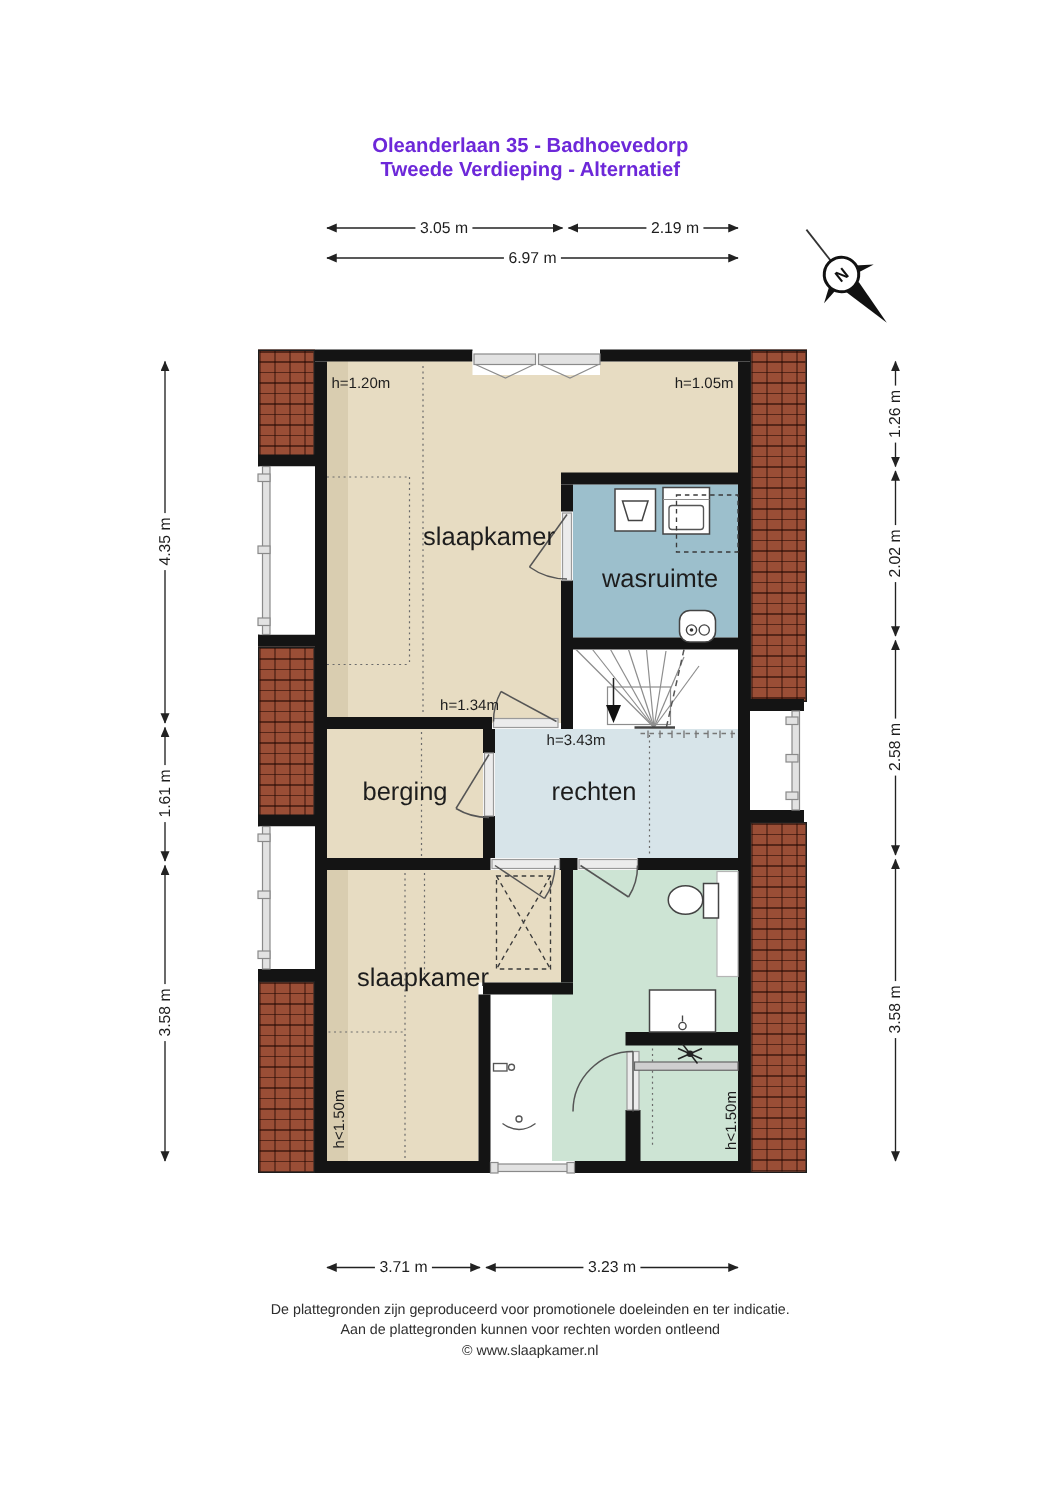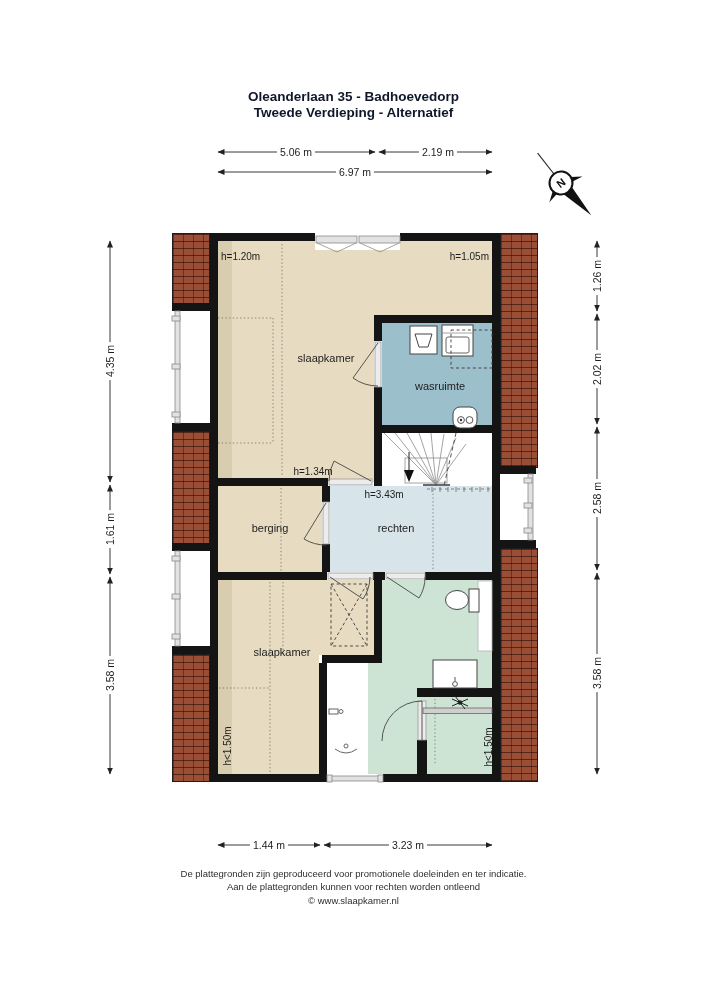--- a/index.html
+++ b/index.html
@@ -15,29 +15,29 @@
   svg.overlay{position:absolute;left:0;top:0;pointer-events:none;}
   .fx{fill:#fff;stroke:#444;stroke-width:1;}
   .ln{stroke:#8d8d8d;stroke-width:.8;fill:none;}
   .door{stroke:#555;stroke-width:1;fill:none;}
   .th{fill:#ececec;stroke:#9a9a9a;stroke-width:.8;}
   .dash{fill:none;stroke:#3a3a3a;stroke-width:.9;stroke-dasharray:3 2.6;}
   .dot{stroke:#6a6a6a;stroke-width:.8;fill:none;stroke-dasharray:1.3 2.4;}
   .dim{stroke:#222;stroke-width:.9;}
   .winf{fill:#e2e2e2;stroke:#8a8a8a;stroke-width:.8;}
   .lab{position:absolute;white-space:nowrap;color:#1d1d1d;}
-  .rlab{font-size:11px;transform:translate(-50%,-50%);}
+  .rlab{font-size:17px;transform:translate(-50%,-50%);}
   .hlab{font-size:10px;transform:translate(-50%,-50%);}
   .hlab.leftal{transform:translate(0,-50%);}
   .hlab.rightal{transform:translate(-100%,-50%);}
   .hlab.vert{transform:translate(-50%,-50%) rotate(-90deg);}
   .dimlab{font-size:10.5px;background:#fff;padding:0 3px;transform:translate(-50%,-50%);}
   .dimlab.vert{transform:translate(-50%,-50%) rotate(-90deg);}
   #title{position:absolute;left:0;top:89px;width:707px;text-align:center;
-         font-size:13.5px;font-weight:bold;line-height:16px;color:#0f172a;}
+         font-size:13.5px;font-weight:bold;line-height:16px;color:#6d28d9;}
   #footer{position:absolute;left:0;top:867px;width:707px;text-align:center;
           font-size:9.5px;line-height:13.4px;color:#2e2e2e;}
 </style>
 </head>
 <body>
 
 <div id="stage">
 
   <div id="title">
     <div>Oleanderlaan 35 - Badhoevedorp</div>
@@ -293,31 +293,31 @@
   <span class="lab rlab" style="left:396px;top:528px">rechten</span>
   <span class="lab rlab" style="left:282px;top:652px">slaapkamer</span>
 
   <span class="lab hlab leftal" style="left:221px;top:256px">h=1.20m</span>
   <span class="lab hlab rightal" style="left:489px;top:256px">h=1.05m</span>
   <span class="lab hlab" style="left:313px;top:471px">h=1.34m</span>
   <span class="lab hlab" style="left:384px;top:494px">h=3.43m</span>
   <span class="lab hlab vert" style="left:227px;top:746px">h&lt;1.50m</span>
   <span class="lab hlab vert" style="left:488px;top:747px">h&lt;1.50m</span>
 
-  <span class="lab dimlab" style="left:296px;top:152px">5.06 m</span>
-  <span class="lab dimlab" style="left:438px;top:152px">2.19 m</span>
+  <span class="lab dimlab" style="left:296px;top:152px">3.05 m</span>
+  <span class="lab dimlab" style="left:450px;top:152px">2.19 m</span>
   <span class="lab dimlab" style="left:355px;top:172px">6.97 m</span>
   <span class="lab dimlab vert" style="left:110px;top:361px">4.35 m</span>
   <span class="lab dimlab vert" style="left:110px;top:529px">1.61 m</span>
   <span class="lab dimlab vert" style="left:110px;top:675px">3.58 m</span>
   <span class="lab dimlab vert" style="left:597px;top:276px">1.26 m</span>
   <span class="lab dimlab vert" style="left:597px;top:369px">2.02 m</span>
   <span class="lab dimlab vert" style="left:597px;top:498px">2.58 m</span>
   <span class="lab dimlab vert" style="left:597px;top:673px">3.58 m</span>
-  <span class="lab dimlab" style="left:269px;top:845px">1.44 m</span>
+  <span class="lab dimlab" style="left:269px;top:845px">3.71 m</span>
   <span class="lab dimlab" style="left:408px;top:845px">3.23 m</span>
 
   <div id="footer">
     <div>De plattegronden zijn geproduceerd voor promotionele doeleinden en ter indicatie.</div>
     <div>Aan de plattegronden kunnen voor rechten worden ontleend</div>
     <div>© www.slaapkamer.nl</div>
   </div>
 
 </div>
 

